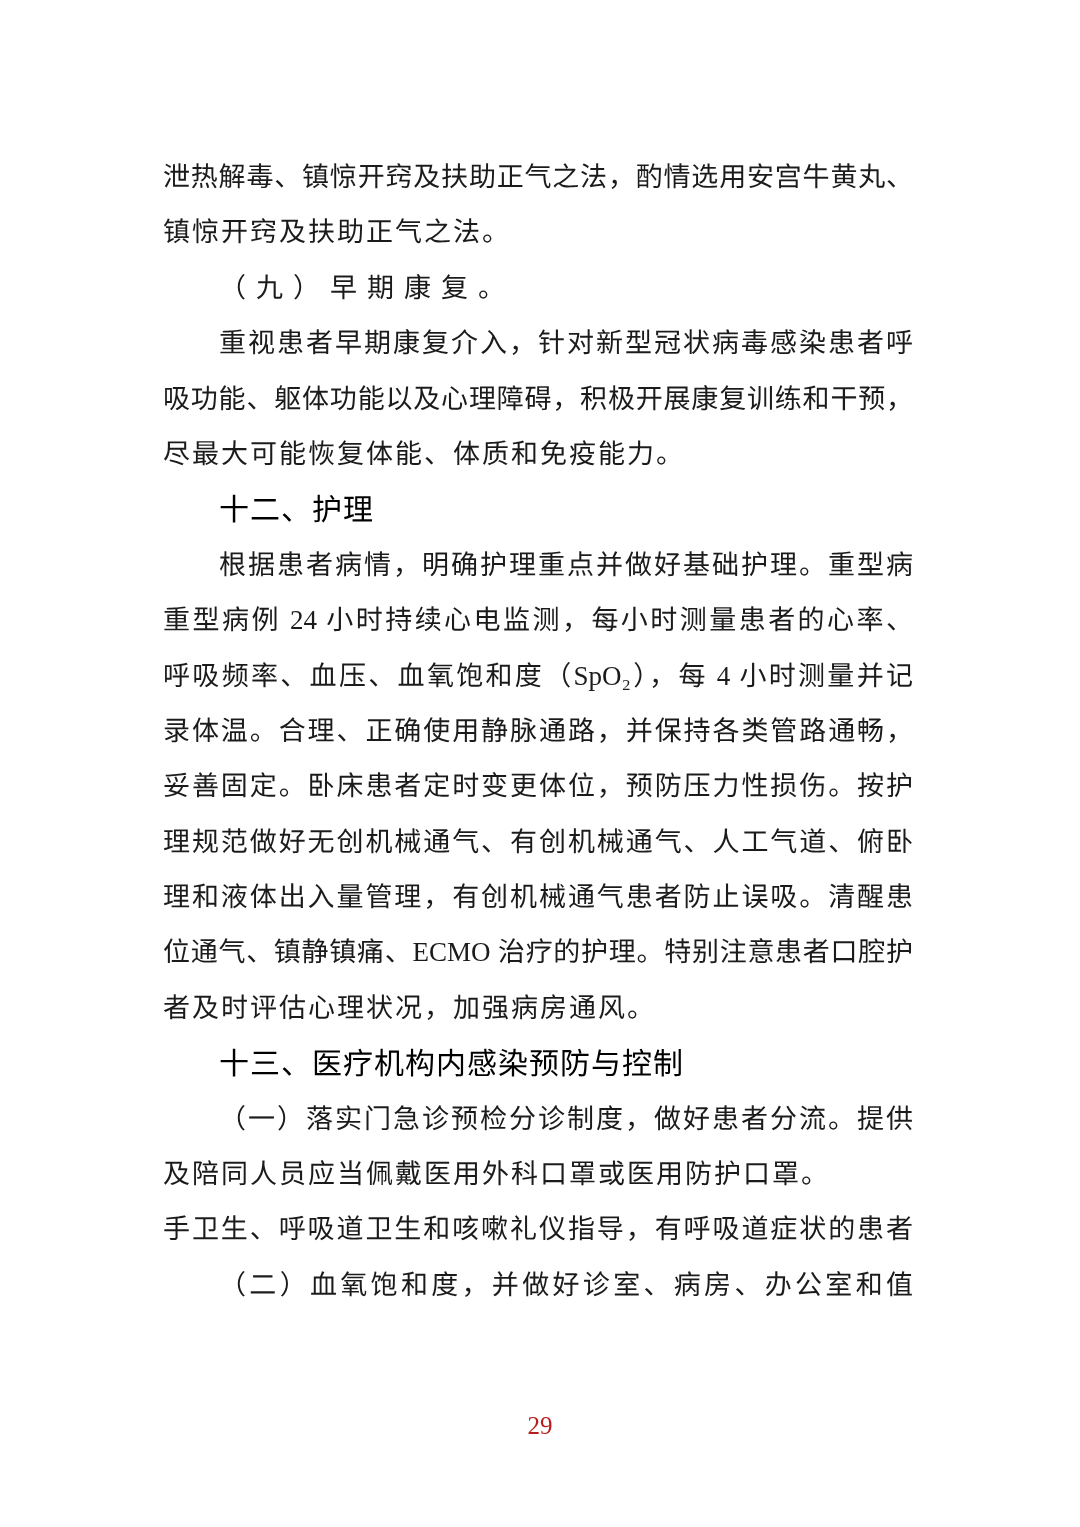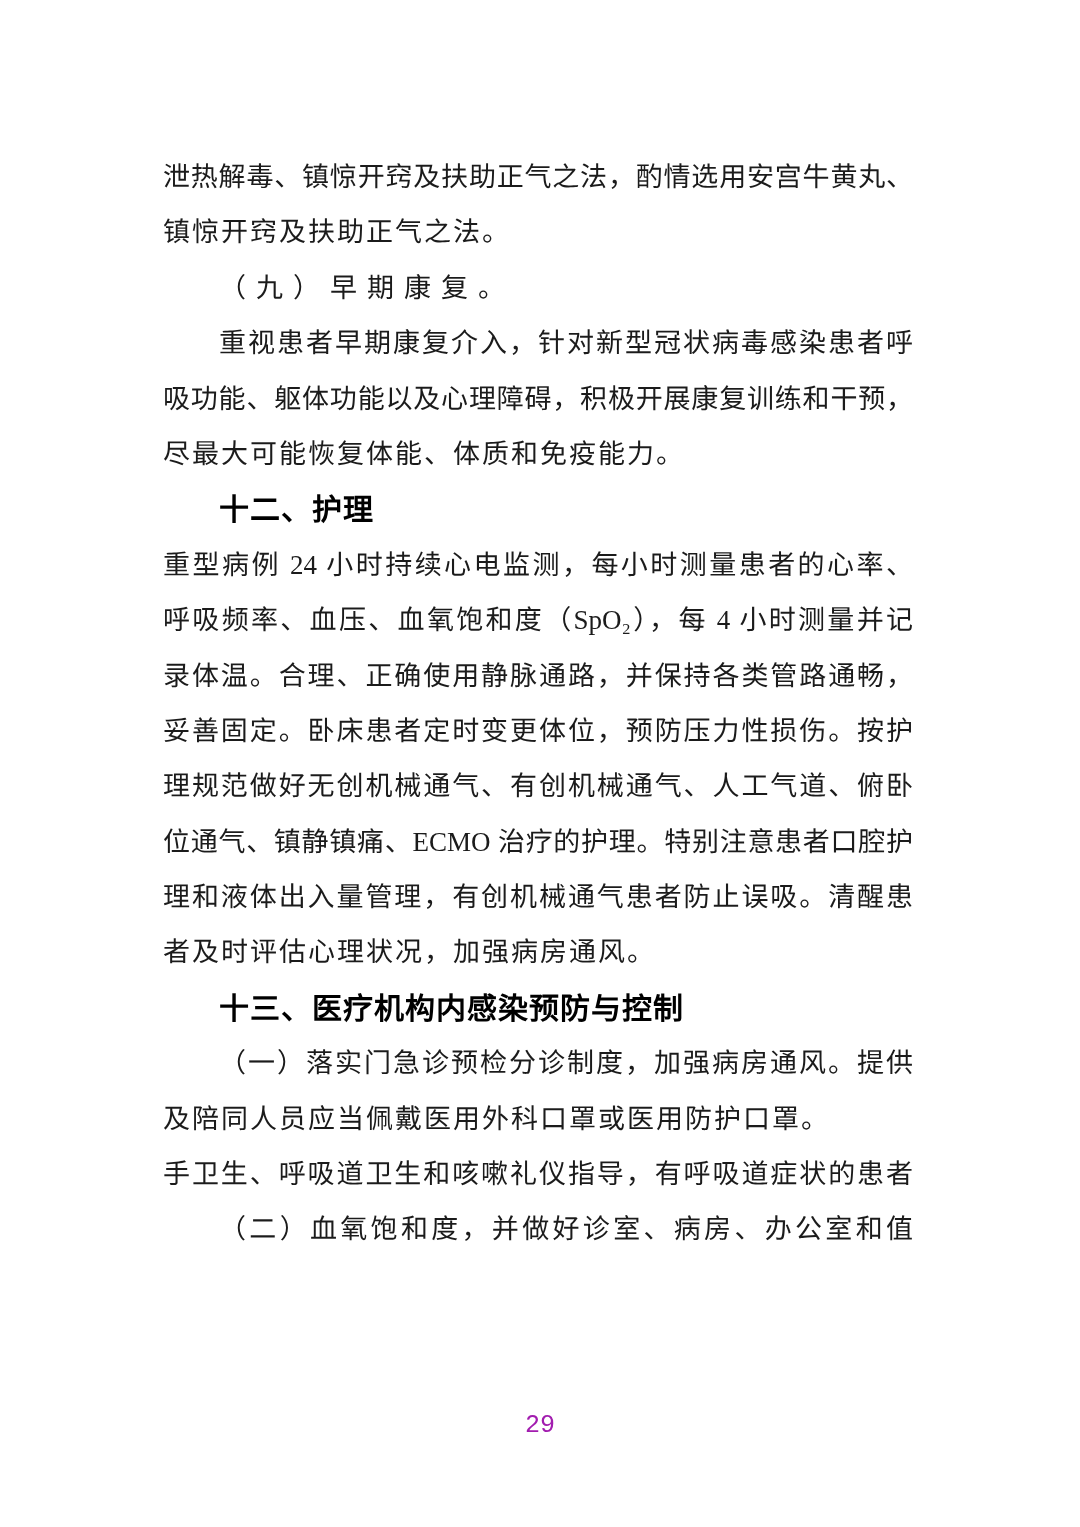--- a/index.html
+++ b/index.html
@@ -38,58 +38,59 @@
     text-justify: inter-character;
   }
   .ind {
     text-indent: 56px;
   }
   .sp {
     letter-spacing: 10px;
   }
   .hdr {
     font-family: "Liberation Sans", "DejaVu Sans", sans-serif;
-    font-weight: bold;
+    font-weight: normal;
     font-size: 30px;
     color: #000000;
     letter-spacing: 1px;
   }
   .page-number {
     position: absolute;
     left: 0;
     right: 0;
     top: 1406px;
     height: 40px;
     line-height: 40px;
     text-align: center;
     font-size: 25px;
-    color: #a21caf;
-    font-family: Liberation Mono, monospace;
+    color: #b91c1c;
+    font-family: Liberation Serif, serif;
   }
 </style>
 </head>
 <body>
 
 <div class="page">
   <div class="content">
     <div class="ln j">泄热解毒、镇惊开窍及扶助正气之法，酌情选用安宫牛黄丸、</div>
     <div class="ln">镇惊开窍及扶助正气之法。</div>
     <div class="ln ind sp">（九）早期康复。</div>
     <div class="ln ind j">重视患者早期康复介入，针对新型冠状病毒感染患者呼</div>
     <div class="ln j">吸功能、躯体功能以及心理障碍，积极开展康复训练和干预，</div>
     <div class="ln">尽最大可能恢复体能、体质和免疫能力。</div>
     <div class="ln hdr ind">十二、护理</div>
+    <div class="ln ind j">根据患者病情，明确护理重点并做好基础护理。重型病</div>
     <div class="ln j">重型病例 24 小时持续心电监测，每小时测量患者的心率、</div>
     <div class="ln j">呼吸频率、血压、血氧饱和度（SpO₂），每 4 小时测量并记</div>
     <div class="ln j">录体温。合理、正确使用静脉通路，并保持各类管路通畅，</div>
     <div class="ln j">妥善固定。卧床患者定时变更体位，预防压力性损伤。按护</div>
     <div class="ln j">理规范做好无创机械通气、有创机械通气、人工气道、俯卧</div>
+    <div class="ln j">理和液体出入量管理，有创机械通气患者防止误吸。清醒患</div>
     <div class="ln j">位通气、镇静镇痛、ECMO 治疗的护理。特别注意患者口腔护</div>
-    <div class="ln j">理和液体出入量管理，有创机械通气患者防止误吸。清醒患</div>
     <div class="ln">者及时评估心理状况，加强病房通风。</div>
     <div class="ln hdr ind">十三、医疗机构内感染预防与控制</div>
-    <div class="ln ind j">（一）落实门急诊预检分诊制度，加强病房通风。提供</div>
+    <div class="ln ind j">（一）落实门急诊预检分诊制度，做好患者分流。提供</div>
     <div class="ln">及陪同人员应当佩戴医用外科口罩或医用防护口罩。</div>
     <div class="ln j">手卫生、呼吸道卫生和咳嗽礼仪指导，有呼吸道症状的患者</div>
     <div class="ln ind j">（二）血氧饱和度，并做好诊室、病房、办公室和值</div>
   </div>
   <div class="page-number">29</div>
 </div>
 
 </body></html>

